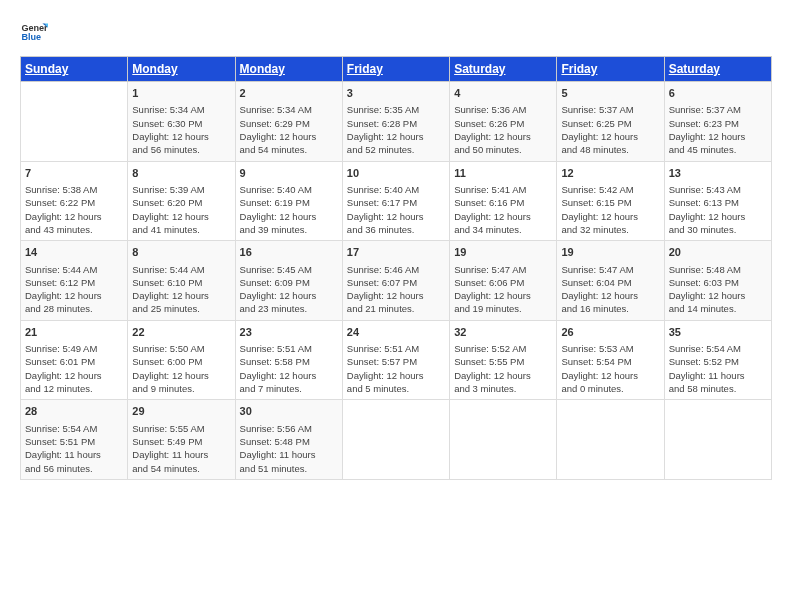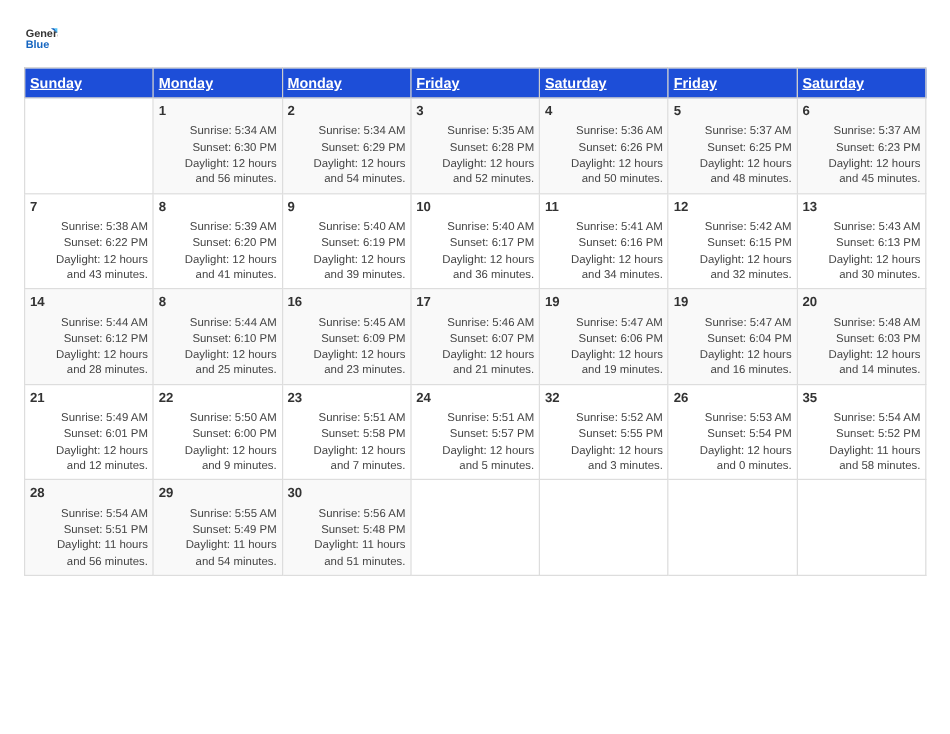--- a/index.html
+++ b/index.html
@@ -73,21 +73,20 @@
     }
     .day-number {
       font-weight: bold;
       font-size: 11px;
       margin-bottom: 2px;
     }
     .day-info {
       font-size: 9.5px;
       color: #444;
       line-height: 1.4;
-      text-align: right;
     }
     tbody tr:nth-child(odd) {
       background: #f9f9f9;
     }
     tbody tr:nth-child(even) {
       background: #fff;
     }
     .empty-cell {
       background: #fff !important;
     }

